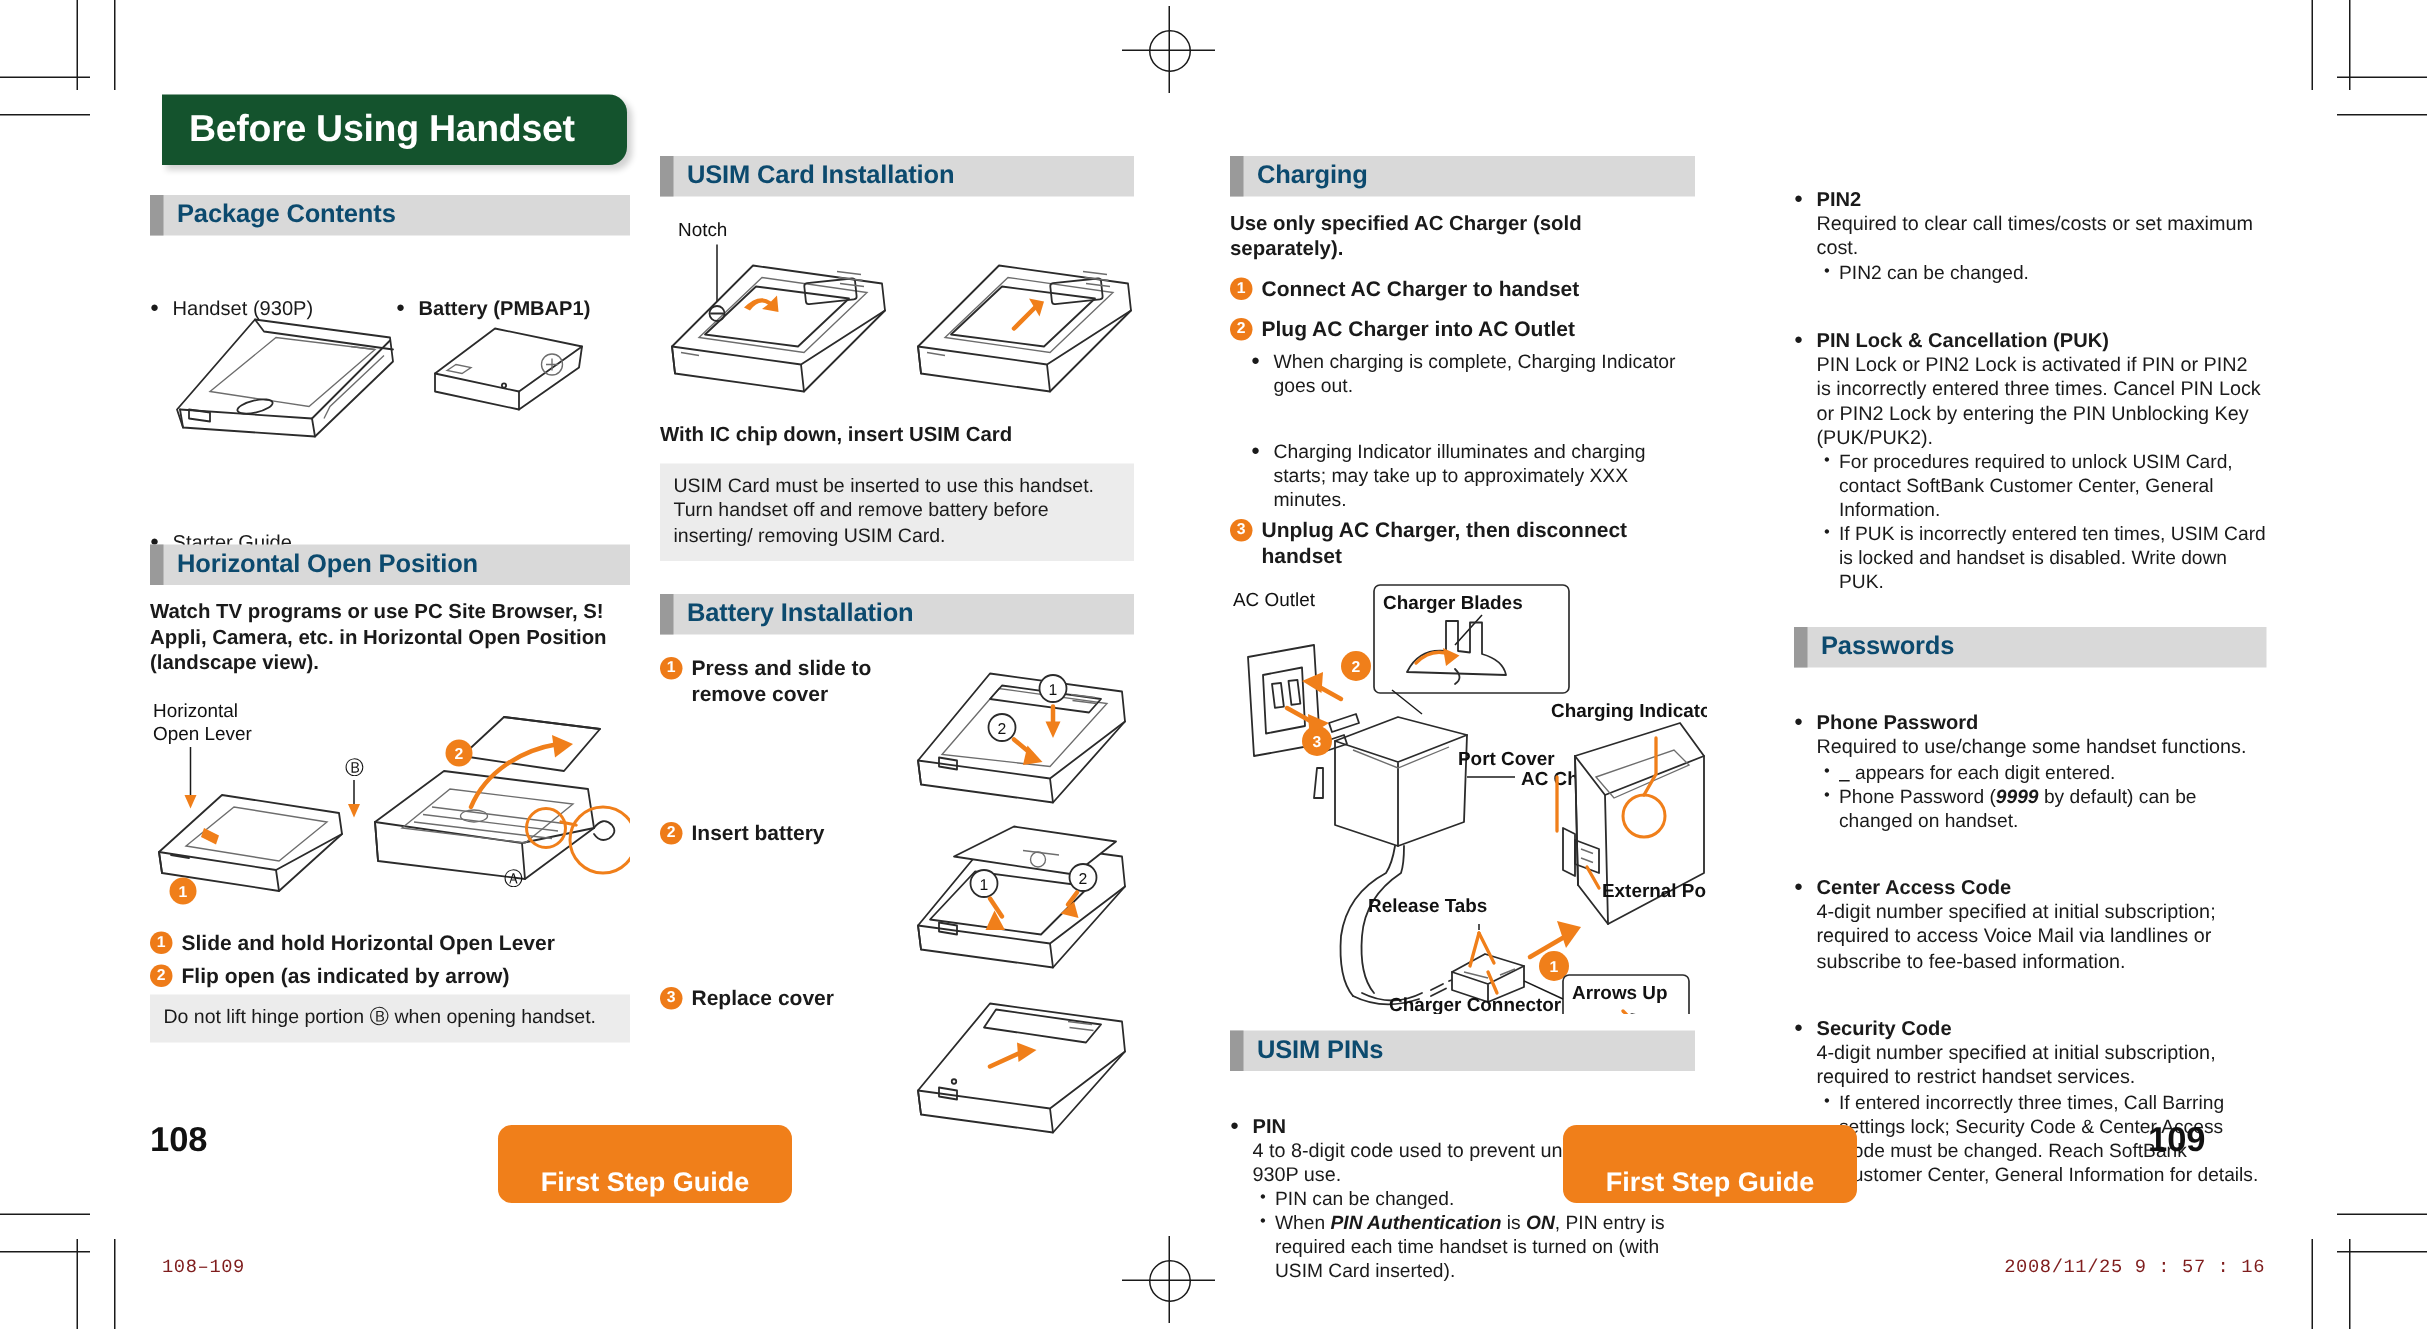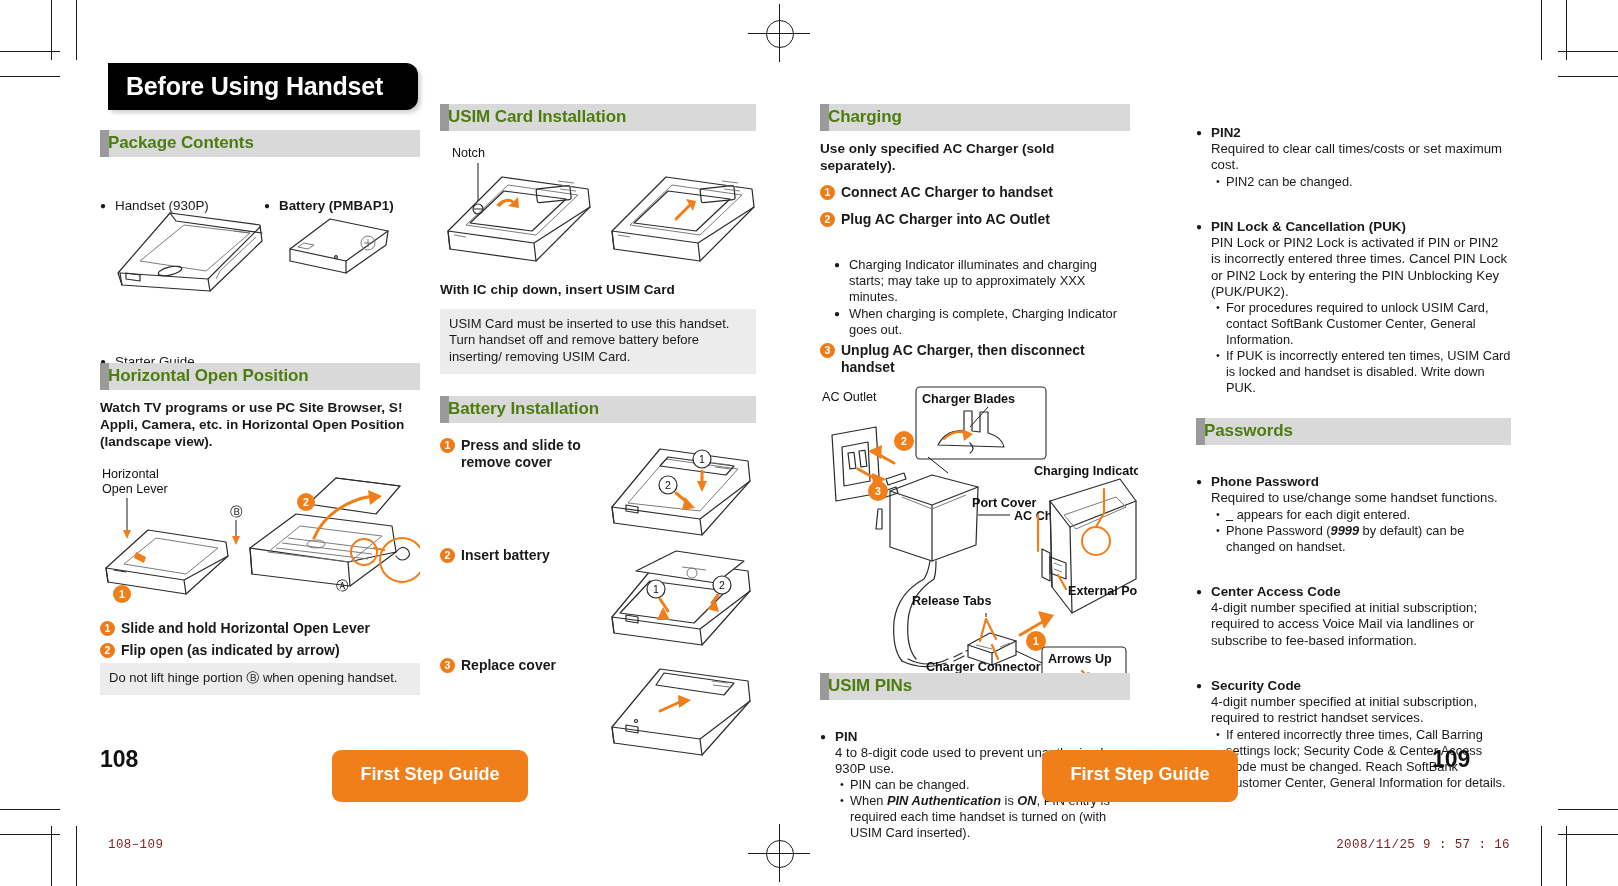--- a/index.html
+++ b/index.html
@@ -12,28 +12,28 @@
   .reg{position:absolute;}
   .reg .h{position:absolute;left:0;top:50%;width:100%;height:1px;background:#1a1a1a;}
   .reg .v{position:absolute;top:0;left:50%;width:1px;height:100%;background:#1a1a1a;}
   .reg .c{position:absolute;left:50%;top:50%;width:26px;height:26px;margin:-13px 0 0 -13px;
           border:1px solid #1a1a1a;border-radius:50%;}
   .printinfo{position:absolute;font-family:"Liberation Mono","DejaVu Sans Mono",monospace;
              font-size:12.5px;color:#7f1d1d;letter-spacing:.4px;white-space:nowrap;}
 
   
   .col{position:absolute;top:0;}
-  .banner{position:absolute;left:108px;top:63px;width:310px;height:47px;background:#000000;
+  .banner{position:absolute;left:108px;top:63px;width:310px;height:47px;background:#14532d;
           border-radius:0 12px 12px 0;box-shadow:3px 3px 4px rgba(0,0,0,.18);}
   .banner span{position:absolute;left:18px;top:9px;color:#fff;font-size:25px;font-weight:bold;
                letter-spacing:-.2px;}
 
   .secthead{position:relative;height:27px;background:#d9d9d9;margin-bottom:10px;}
   .secthead .tab{position:absolute;left:0;top:0;width:9px;height:27px;background:#9a9a9a;}
-  .secthead .t{position:absolute;left:8px;top:3px;font-size:17px;font-weight:bold;color:#4d7c0f;
+  .secthead .t{position:absolute;left:18px;top:3px;font-size:17px;font-weight:bold;color:#0c4a6e;
                letter-spacing:-.1px;}
 
   .body{font-size:13.2px;line-height:16.4px;}
   .strong{font-size:13.6px;font-weight:bold;line-height:16.8px;}
 
   .step{display:flex;align-items:flex-start;margin-bottom:4px;}
   .num{flex:0 0 auto;width:15px;height:15px;border-radius:50%;background:#ee7b18;color:#fff;
        font-size:10.5px;font-weight:bold;line-height:15px;text-align:center;margin-right:6px;
        margin-top:1px;}
   .step .stxt{font-size:14px;font-weight:bold;line-height:17.5px;}
@@ -43,21 +43,21 @@
   ul.sub{margin:0;padding:0 0 0 13px;list-style:none;}
   ul.sub li{font-size:12.8px;line-height:16px;position:relative;padding-left:10px;}
   ul.sub li:before{content:"\2022";position:absolute;left:0;top:-1px;font-size:11px;}
 
   .lvl1{font-size:13.2px;line-height:16.4px;padding-left:15px;}
   .lvl0{font-size:13.4px;font-weight:bold;line-height:17px;position:relative;padding-left:15px;margin-top:28px;}
   .lvl0:before{content:"\25CF";position:absolute;left:0;top:0;font-size:10px;}
 
   
   .fsg{position:absolute;height:52px;background:#f07f1a;border-radius:9px;}
-  .fsg span{position:absolute;left:0;right:0;top:14px;text-align:center;color:#fff;
+  .fsg span{position:absolute;left:0;right:0;top:28px;text-align:center;color:#fff;
             font-size:18px;font-weight:bold;}
   .pageno{position:absolute;font-size:23px;font-weight:bold;color:#111;}
 
   
   svg{display:block;}
   .ln{fill:none;stroke:#2b2b2b;stroke-width:1.2;stroke-linejoin:round;stroke-linecap:round;}
   .ln2{fill:#fff;stroke:#2b2b2b;stroke-width:1.2;stroke-linejoin:round;stroke-linecap:round;}
   .lnt{fill:none;stroke:#6d6d6d;stroke-width:.9;}
   .or{fill:#f07f1a;}
   .orl{fill:none;stroke:#f07f1a;stroke-width:2.2;stroke-linecap:round;}
@@ -342,25 +342,25 @@
     <div class="step">
       <div class="num">1</div>
       <div class="stxt">Connect AC Charger to handset</div>
     </div>
     <div style="height:6px;"></div>
     <div class="step">
       <div class="num">2</div>
       <div class="stxt">Plug AC Charger into AC Outlet</div>
     </div>
     <div style="margin:3px 0 4px 14px;">
+      <div class="lvl0" style="font-weight:normal;font-size:12.9px;line-height:16px;margin-top:1px;">
+        <span>When charging is complete, Charging Indicator goes out.</span>
+      </div>
       <div class="lvl0" style="font-weight:normal;font-size:12.9px;line-height:16px;">
         <span>Charging Indicator illuminates and charging starts; may take up to approximately XXX minutes.</span>
-      </div>
-      <div class="lvl0" style="font-weight:normal;font-size:12.9px;line-height:16px;margin-top:1px;">
-        <span>When charging is complete, Charging Indicator goes out.</span>
       </div>
     </div>
     <div class="step" style="margin-top:3px;">
       <div class="num">3</div>
       <div class="stxt">Unplug AC Charger, then disconnect handset</div>
     </div>
 
     <div style="position:relative;height:290px;margin-top:6px;">
       <svg width="318" height="290" viewBox="0 0 318 290">
 
@@ -448,21 +448,21 @@
         <text class="lblb" x="152" y="124">Port Cover</text>
         <path class="orl" d="M218 132 L218 168"></path>
 
         <text class="lblb" x="214" y="92" text-anchor="start">Charging Indicator</text>
 
         <text class="lblb" x="248" y="212">External Port</text>
         <path class="orl" d="M246 206 L238 192"></path>
       </svg>
     </div>
 
-    <div class="secthead" style="margin-top:0;text-align:right;">
+    <div class="secthead" style="margin-top:11px;text-align:right;">
       <div class="tab"></div>
       <div class="t">USIM PINs</div>
     </div>
 
     <div>
       <div class="lvl0">
         <span>PIN</span>
       </div>
       <div class="lvl1">4 to 8-digit code used to prevent unauthorized 930P use.</div>
       <ul class="sub" style="padding-left:20px;">

